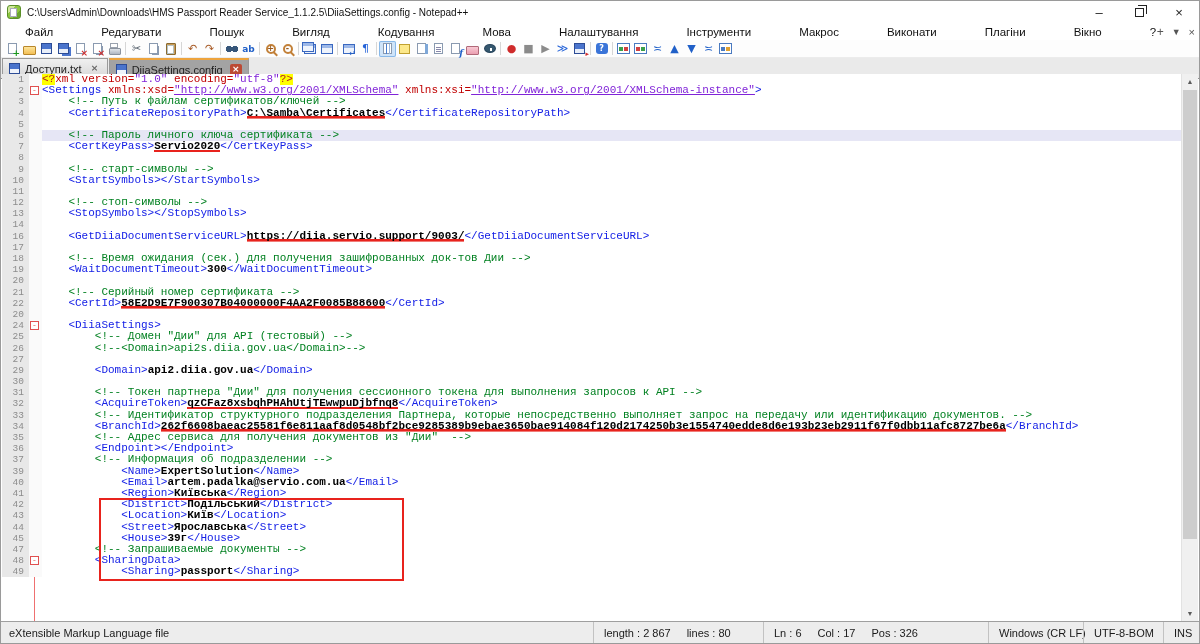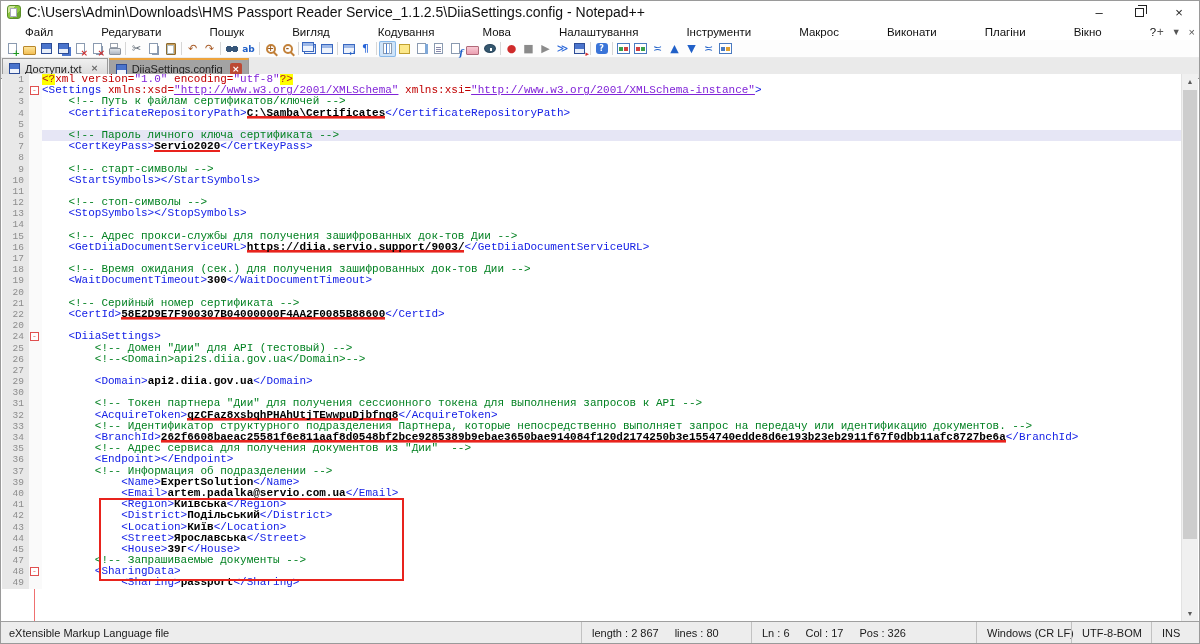--- a/index.html
+++ b/index.html
@@ -9,21 +9,21 @@
   *{box-sizing:border-box}
   html,body{margin:0;padding:0;background:#cfcfcf}
   body{font-family:"Liberation Sans",sans-serif}
   .window{position:relative;width:1200px;height:644px;background:#fff;border:1px solid #9a9a9a;overflow:hidden}
 
   
   .titlebar{height:22px;display:flex;align-items:center;padding-left:6px;background:#fff}
   .npp-icon{width:14px;height:14px;margin-right:6px;border-radius:3px;border:1px solid #5a8f28;
     background:linear-gradient(135deg,#cfe89a 0 30%,#8dc63f 30% 70%,#6ba52e 70%);position:relative;flex:none}
   .npp-icon::before{content:"";position:absolute;left:2px;top:2px;width:5px;height:7px;background:#fff;border:1px solid #aab}
-  .title-text{font-size:14px;color:#111;white-space:nowrap}
+  .title-text{font-size:10px;color:#111;white-space:nowrap}
   .winbtns{margin-left:auto;display:flex;height:100%}
   .wbtn{width:40px;display:flex;align-items:center;justify-content:center;font-size:13px;color:#222;cursor:default}
   .restore-box{width:9px;height:9px;border:1px solid #222;position:relative;background:#fff}
   .restore-box::before{content:"";position:absolute;left:2px;top:-4px;width:8px;height:8px;border:1px solid #222;border-left-width:0;border-bottom-width:0;background:transparent}
 
   
   .menubar{height:17px;display:flex;align-items:center;background:#fff;font-size:11.5px;color:#111;position:relative}
   .menu-item{padding:1px 24px;white-space:nowrap}
   .menu-extras{position:absolute;right:4px;top:0;height:100%;display:flex;align-items:center;gap:8px;color:#555}
   .mx{font-size:9px}
@@ -60,21 +60,21 @@
   .ic-word-wrap::after{content:"↵";position:absolute;color:#2060c8;font-size:8px;right:1px;bottom:-1px}
   .ic-user-note::before{content:"";width:11px;height:10px;background:#fce88a;border:1px solid #c0a030;display:block}
   .ic-monitoring::before{content:"";width:12px;height:9px;border-radius:50%;background:radial-gradient(circle 2px at 6px 4.5px,#fff 60%,#35576e 65%);border:1px solid #24425a;display:block}
   .ic-help-bubble::before{content:"?";display:flex;align-items:center;justify-content:center;width:12px;height:11px;background:#3a74d8;border-radius:3px;color:#fff;font:bold 8px/1 "DejaVu Sans",sans-serif}
   .ic-panel-grid-1::before,.ic-panel-grid-2::before,.ic-panel-grid-3::before{content:"";width:13px;height:11px;border:1px solid #4a7ac0;background:#fff;display:block}
   .ic-panel-grid-1::after{content:"";position:absolute;left:4px;top:6px;width:4px;height:4px;background:#3ba04a;box-shadow:5px 0 0 #d04040}
   .ic-panel-grid-2::after{content:"";position:absolute;left:4px;top:6px;width:4px;height:4px;background:#d04040;box-shadow:5px 0 0 #3ba04a}
   .ic-panel-grid-3::after{content:"";position:absolute;left:4px;top:6px;width:4px;height:4px;background:#4a7ac0;box-shadow:5px 0 0 #e0a030}
 
   
-  .tabbar{height:21px;background:#eaeaea;display:flex;align-items:center;border-bottom:1px solid #8f8f8f;padding-left:1px}
+  .tabbar{height:21px;background:#eaeaea;display:flex;align-items:flex-start;border-bottom:1px solid #8f8f8f;padding-left:1px}
   .tab{height:20px;display:flex;align-items:center;padding:0 6px;font-size:11px;color:#222;border:1px solid #9a9a9a;border-bottom:none;margin-right:1px;background:linear-gradient(#f0f0f0,#d7d7d7)}
   .tab.active{background:#a3a3a3;border-top:2px solid #eda33c;height:21px}
   .tab-disk{width:11px;height:11px;border:1px solid #2c4c96;background:linear-gradient(#4a74cc 0 5px,#eef2fa 5px);margin-right:5px;flex:none}
   .tab-close{width:12px;height:12px;margin-left:7px;display:flex;align-items:center;justify-content:center;font:bold 9px/1 "DejaVu Sans",sans-serif;color:#666;flex:none}
   .tab.active .tab-close{background:#bc4a34;color:#fff;border-radius:2px}
 
   
   .editor{position:absolute;top:73px;left:1px;right:1px;bottom:22px;background:#fff;overflow:hidden}
   .lines{position:relative;margin-right:17px}
   .row{display:flex;height:11.2px}
@@ -282,25 +282,20 @@
           <span class="num">13</span>
           <span class="fold"></span>
           <pre class="code"><span class="st">    &lt;StopSymbols&gt;&lt;/StopSymbols&gt;</span></pre>
         </div>
         <div class="row">
           <span class="num">14</span>
           <span class="fold"></span>
           <pre class="code"></pre>
         </div>
         <div class="row">
-          <span class="num">15</span>
-          <span class="fold"></span>
-          <pre class="code"><span class="sc">    &lt;!-- Адрес прокси-службы для получения зашифрованных док-тов Дии --&gt;</span></pre>
-        </div>
-        <div class="row">
           <span class="num">16</span>
           <span class="fold"></span>
           <pre class="code"><span class="st">    &lt;GetDiiaDocumentServiceURL&gt;</span><span class="sv r">https://diia.servio.support/9003/</span><span class="st">&lt;/GetDiiaDocumentServiceURL&gt;</span></pre>
         </div>
         <div class="row">
           <span class="num">17</span>
           <span class="fold"></span>
           <pre class="code"></pre>
         </div>
         <div class="row">
@@ -468,16 +463,16 @@
       <span>length : 2 867</span>
       <span>lines : 80</span>
     </div>
     <div class="scell gap14" style="width:225px">
       <span>Ln : 6</span>
       <span>Col : 17</span>
       <span>Pos : 326</span>
     </div>
     <div class="scell" style="width:95px">Windows (CR LF)</div>
     <div class="scell" style="width:80px">UTF-8-BOM</div>
-    <div class="scell" style="width:48px">INS</div>
+    <div class="scell" style="width:36px">INS</div>
   </div>
 
 </div>
 
 </body></html>

